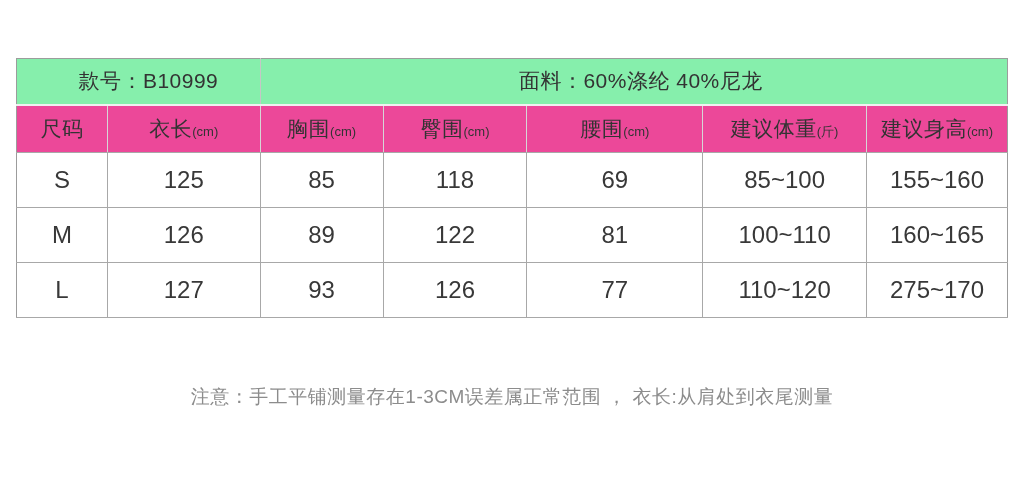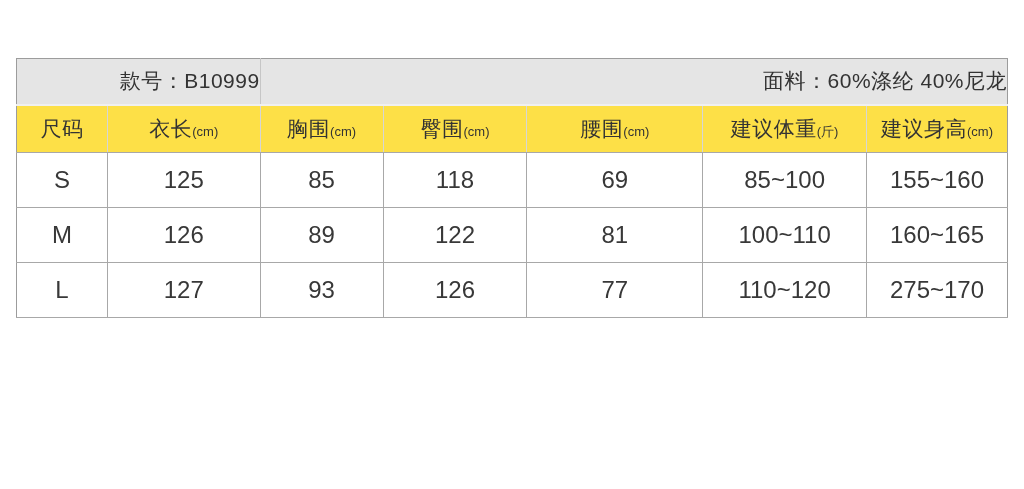--- a/index.html
+++ b/index.html
@@ -32,37 +32,37 @@
     border: 1px solid #9c9c9c;
   }
   td, th {
     box-sizing: border-box;
     padding: 0;
     font-weight: 400;
     vertical-align: middle;
   }
   
   tr.info-row td {
-    background: #e5e5e5;
+    background: #86efac;
     height: 46px;
     font-size: 21px;
     color: #333333;
-    text-align: right;
+    text-align: center;
     padding-left: 20px;
     border-bottom: 2px solid #f0f0f0;
     letter-spacing: 0.5px;
   }
   tr.info-row td.fabric-cell {
     border-left: 1px solid #c6c6c6;
     padding-left: 14px;
     margin-top: 15px;
   }
   
   tr.header-row th {
-    background: #fde047;
+    background: #ec4899;
     height: 48px;
     font-size: 21px;
     color: #333333;
     text-align: center;
     border-bottom: 1px solid #a8a8a8;
     letter-spacing: 0.5px;
   }
   tr.header-row th + th {
     border-left: 1px solid #d6d6d6;
   }
@@ -173,15 +173,16 @@
         <td>126</td>
         <td>77</td>
         <td>110~120</td>
         <td>275~170</td>
       </tr>
     </tbody>
       </table>
   </div>
 
   <div class="notes">
+    <div>注意：手工平铺测量存在1-3CM误差属正常范围 ， 衣长:从肩处到衣尾测量</div>
   </div>
 
 </div>
 
 </body></html>

